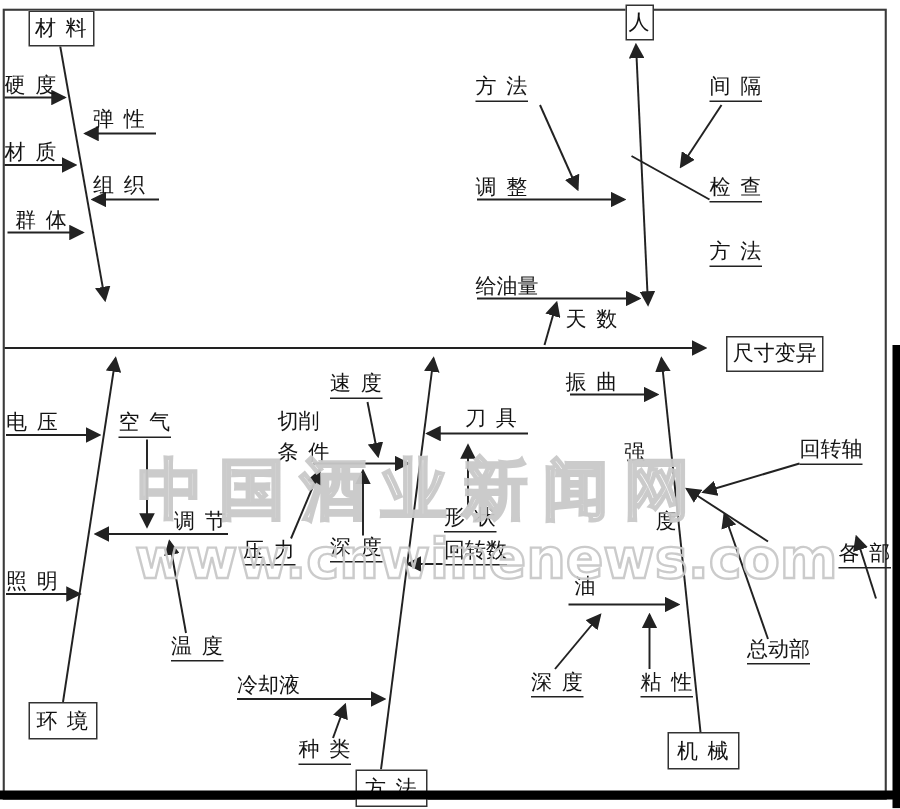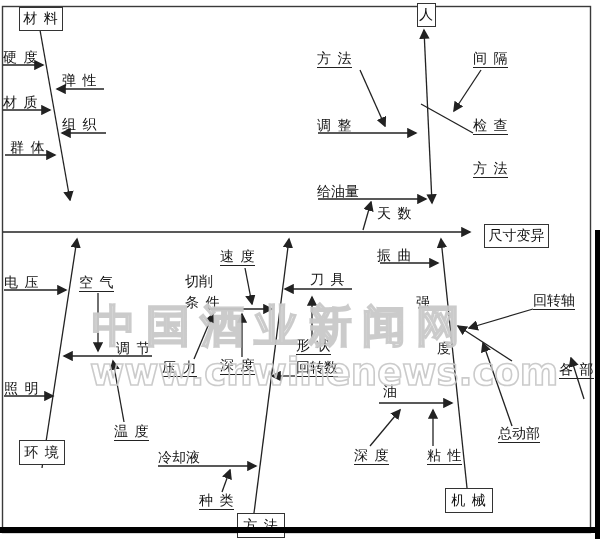--- a/index.html
+++ b/index.html
@@ -87,21 +87,21 @@
       <line x1="584" y1="399" x2="571" y2="358" marker-end="url(#arr)"></line>
       <line x1="379" y1="403" x2="452" y2="403" marker-end="url(#arr)"></line>
       <line x1="370" y1="446" x2="400" y2="410" marker-end="url(#arr)"></line>
       <line x1="433" y1="446" x2="433" y2="410" marker-end="url(#arr)"></line>
     </g>
   </svg>
 
   <div class="nodebox" style="left:19px;top:7px;width:42px;height:22px;">材 料</div>
   <div class="nodebox" style="left:417px;top:3px;width:17px;height:22px;">人</div>
   <div class="nodebox" style="left:484px;top:224px;width:63px;height:22px;letter-spacing:0;">尺寸变异</div>
-  <div class="nodebox" style="left:19px;top:440px;width:44px;height:23px;text-align:center;">环 境</div>
+  <div class="nodebox" style="left:19px;top:468px;width:44px;height:23px;text-align:center;">环 境</div>
   <div class="nodebox" style="left:237px;top:513px;width:46px;height:23px;">方 法</div>
   <div class="nodebox" style="left:445px;top:488px;width:46px;height:23px;">机 械</div>
 
   <div class="lbl" style="left:3px;top:49px;">硬 度</div>
   <div class="lbl" style="left:62px;top:72px;">弹 性</div>
   <div class="lbl" style="left:3px;top:94px;">材 质</div>
   <div class="lbl" style="left:62px;top:116px;">组 织</div>
   <div class="lbl" style="left:10px;top:139px;">群 体</div>
 
   <div class="lbl u" style="left:317px;top:50px;">方 法</div>

